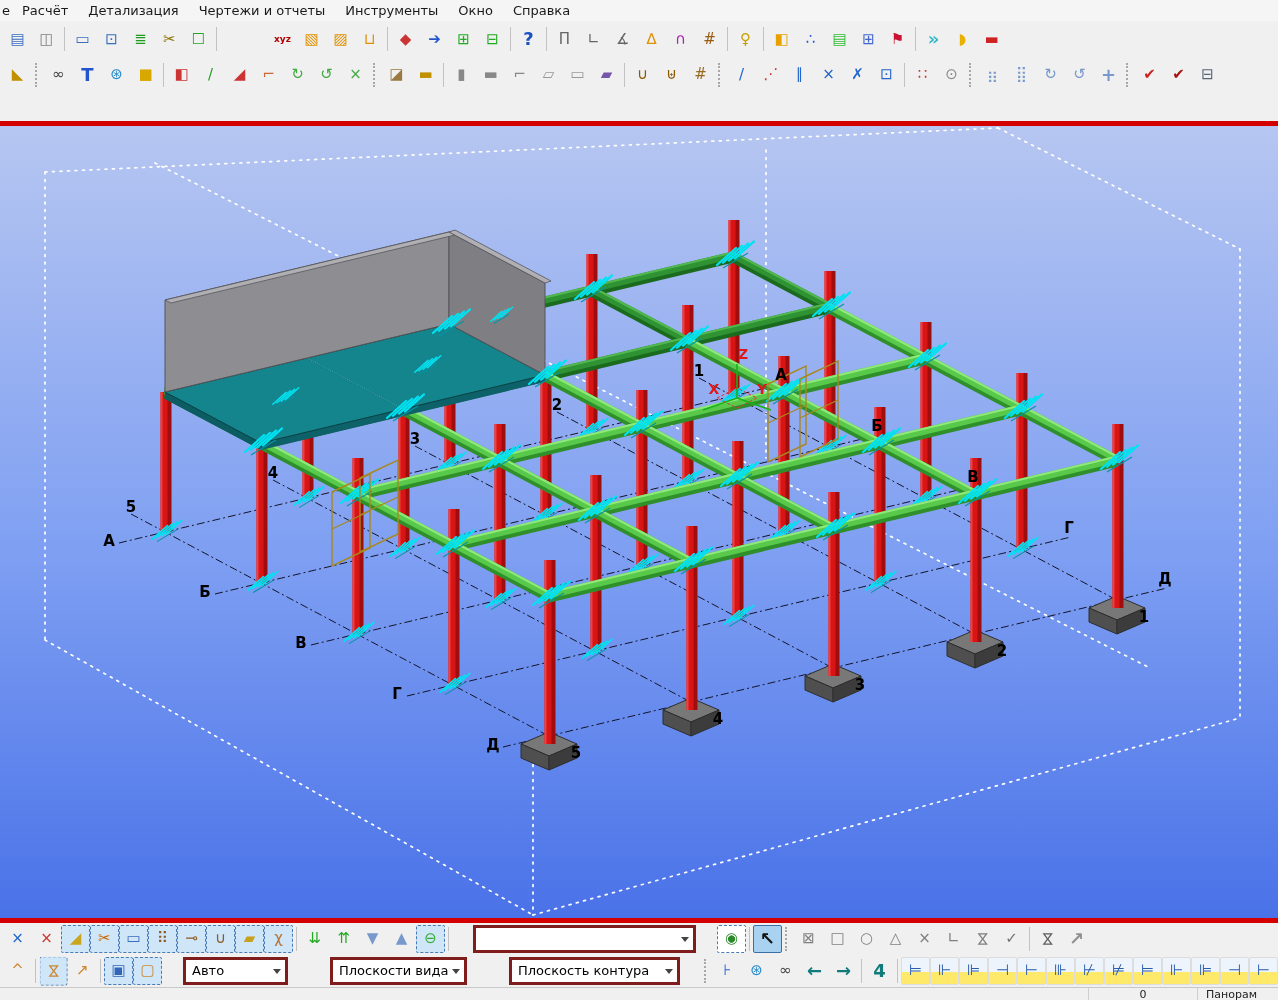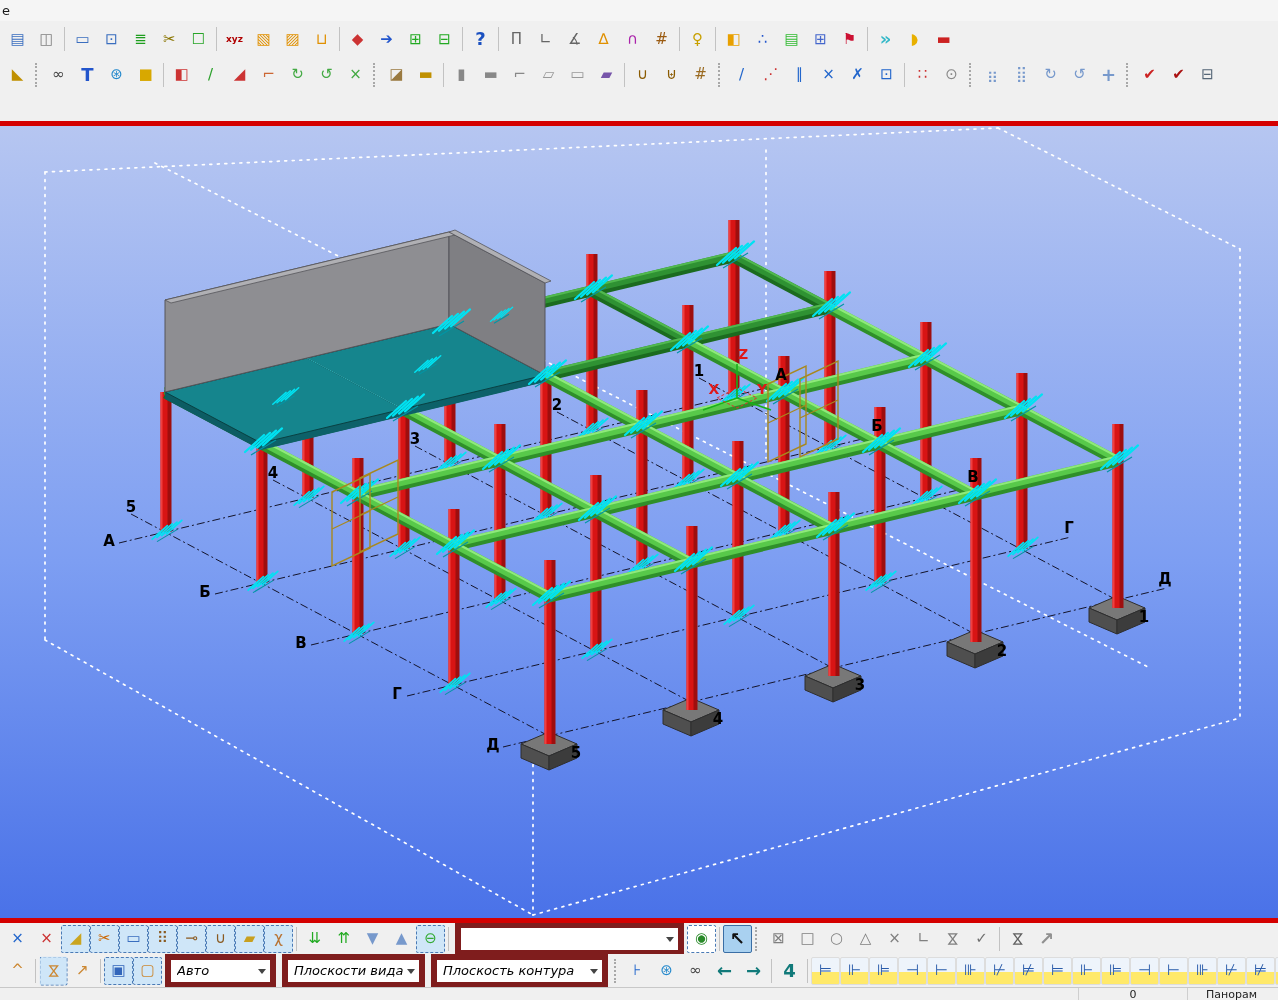--- a/index.html
+++ b/index.html
@@ -30,44 +30,52 @@
   .tbi.small{font-size:9px;font-weight:bold;}
   .tbi.big{font-size:18px;font-weight:bold;}
   .tbi.rot{transform:rotate(90deg);}
   .tog{background:#cfe6f8;border:1px dashed #4a7ab5;}
   .dashedb{background:#fff;border:1px dashed #4a7ab5;}
   .strong{background:#a9d1f0;border:1px solid #3a6ea5;}
   .steel{color:#2a5caa;background:linear-gradient(180deg,#eef4fb 0 55%,#ffe96a 55% 100%);
     border:1px solid #ddd;}
   .sep{width:1px;height:24px;background:#c2c2c2;margin:0 3px;flex:none;}
   .handle{width:2px;height:24px;border-left:2px dotted #a8a8a8;margin:0 5px 0 3px;flex:none;}
-  .combo{height:22px;background:#fff;border:6px solid #7f1d1d;display:flex;align-items:center;
-    font-size:13px;color:#000;padding:0 1px 0 6px;margin:0 3px;flex:none;justify-content:space-between;font-style:italic;}
+  .combo{height:22px;background:#fff;border:3px solid #7f1d1d;display:flex;align-items:center;
+    font-size:13px;color:#000;padding:0 1px 0 6px;margin:0 21px;flex:none;justify-content:space-between;}
   .cval{white-space:nowrap;overflow:hidden;}
   .chev{width:15px;height:100%;display:flex;align-items:center;justify-content:center;flex:none;}
   .chev::after{content:"";border:4px solid transparent;border-top:5px solid #444;margin-top:5px;}
 </style>
 </head>
 <body>
 
 <div id="menubar" class="bar">
   <span class="menu-clip">е</span>
+  <span id="menuitems" style="display:flex">
+      <span class="menu-item">Расчёт</span>
+      <span class="menu-item">Детализация</span>
+      <span class="menu-item">Чертежи и отчеты</span>
+      <span class="menu-item">Инструменты</span>
+      <span class="menu-item">Окно</span>
+      <span class="menu-item">Справка</span>
+    </span>
 </div>
 
 <div id="tb1" class="strip">
     <span class="tbi" style="color: rgb(58, 110, 191);">▤</span>
     <span class="tbi" style="color: rgb(128, 128, 128);">◫</span>
     <i class="sep"></i>
     <span class="tbi" style="color: rgb(58, 110, 191);">▭</span>
     <span class="tbi" style="color: rgb(58, 110, 191);">⊡</span>
     <span class="tbi" style="color: rgb(30, 158, 30);">≣</span>
     <span class="tbi" style="color: rgb(138, 117, 0);">✂</span>
     <span class="tbi" style="color: rgb(39, 165, 39);">☐</span>
     <i class="sep"></i>
-    <span class="tbi small" style="color: rgb(176, 0, 0);">xyz</span>
+    <span class="tbi small" style="color: rgb(176, 0, 0); margin-left: 48px;">xyz</span>
     <span class="tbi" style="color: rgb(224, 144, 0);">▧</span>
     <span class="tbi" style="color: rgb(224, 144, 0);">▨</span>
     <span class="tbi" style="color: rgb(224, 144, 0);">⊔</span>
     <i class="sep"></i>
     <span class="tbi" style="color: rgb(204, 51, 51);">◆</span>
     <span class="tbi" style="color: rgb(34, 85, 204);">➔</span>
     <span class="tbi" style="color: rgb(34, 170, 34);">⊞</span>
     <span class="tbi" style="color: rgb(34, 170, 34);">⊟</span>
     <i class="sep"></i>
     <span class="tbi big" style="color: rgb(26, 80, 192);">?</span>
@@ -803,14 +811,14 @@
     <span class="tbi steel" style="color: rgb(42, 92, 170);">⊪</span>
     <span class="tbi steel" style="color: rgb(42, 92, 170);">⊬</span>
     <span class="tbi steel" style="color: rgb(42, 92, 170);">⊭</span>
     <span class="tbi steel" style="color: rgb(42, 92, 170);">⊨</span>
     <span class="tbi steel" style="color: rgb(42, 92, 170);">⊩</span>
   </div>
 
 <div id="statusbar">
   <span class="spacer"></span>
   <span class="spanel" style="width:108px">0</span>
-  <span class="spanel" style="width:72px;justify-content:flex-start;padding-left:18px">Панорам</span>
+  <span class="spanel" style="width:72px;justify-content:flex-start;padding-left:8px">Панорам</span>
 </div>
 
 </body></html>

